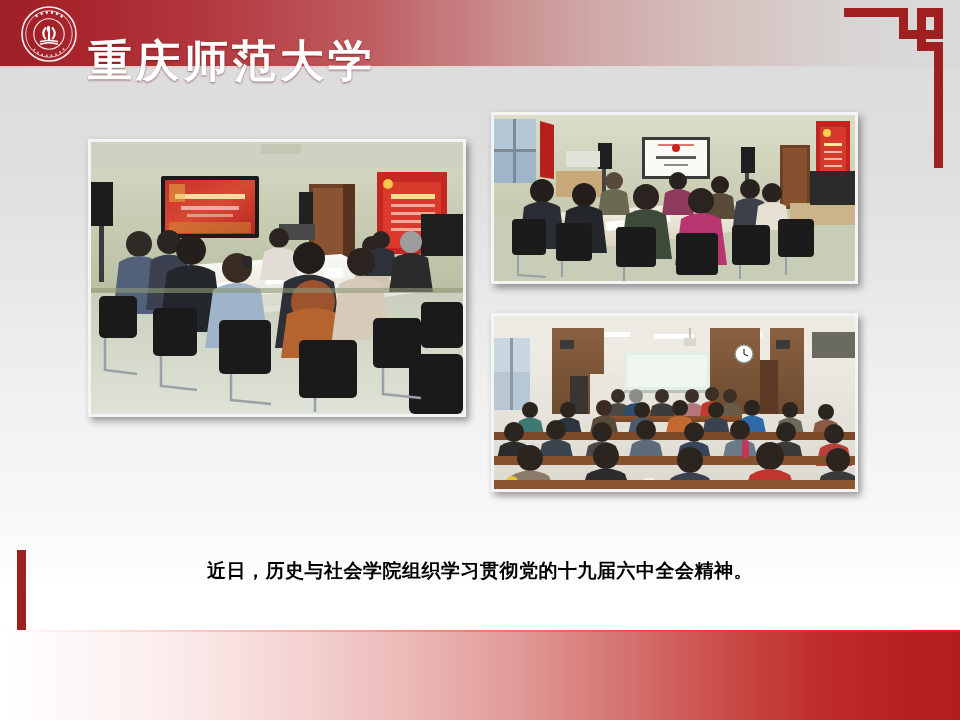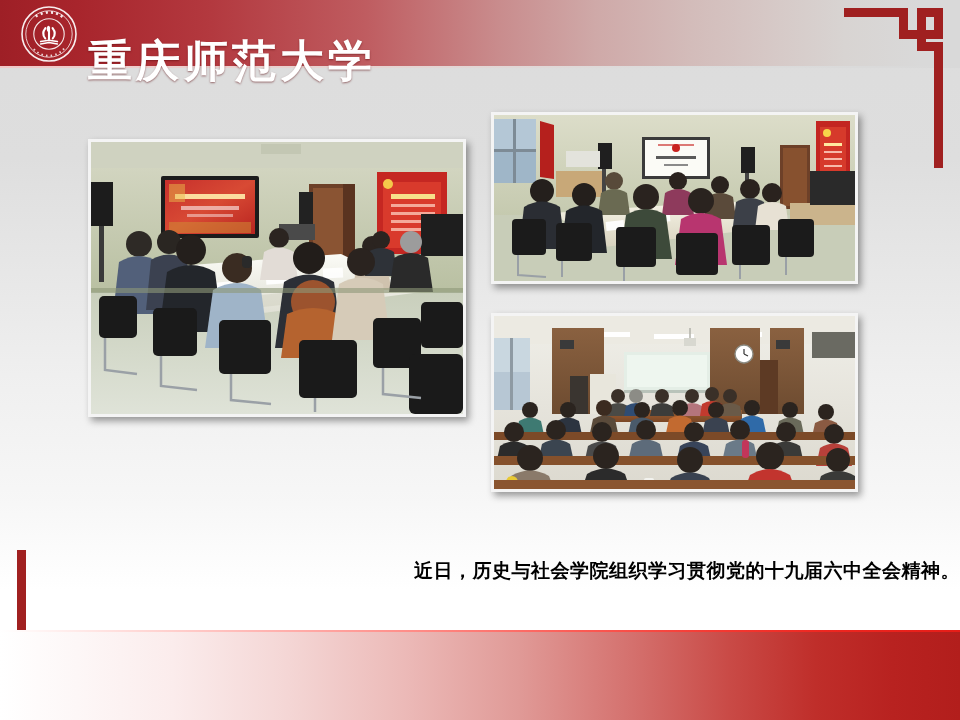--- a/index.html
+++ b/index.html
@@ -114,21 +114,21 @@
   #photo-meeting-room-2 { left: 491px; top: 112px; width: 367px; height: 172px; }
   #photo-lecture-hall   { left: 491px; top: 313px; width: 367px; height: 179px; }
 
   
   .caption-area {
     position: absolute;
     left: 0;
     top: 548px;
     width: 960px;
     height: 44px;
-    text-align: right;
+    text-align: center;
   }
   .caption-text {
     display: inline-block;
     color: #000000;
     font-size: 19px;
     font-weight: bold;
     letter-spacing: 0.5px;
     line-height: 44px;
     font-family: "DejaVu Sans", "Liberation Sans", sans-serif;
     white-space: nowrap;

